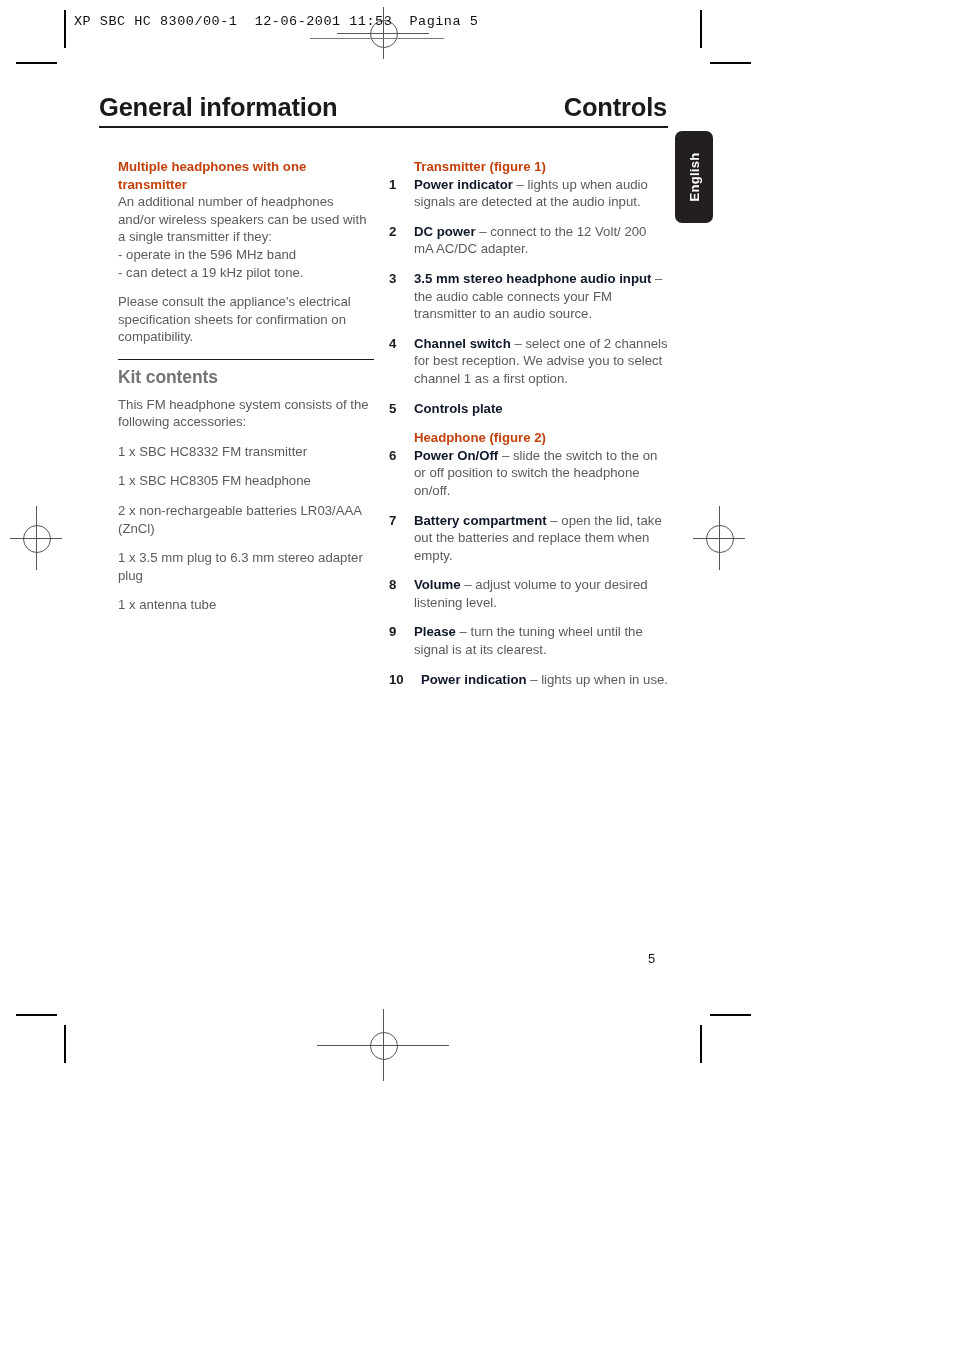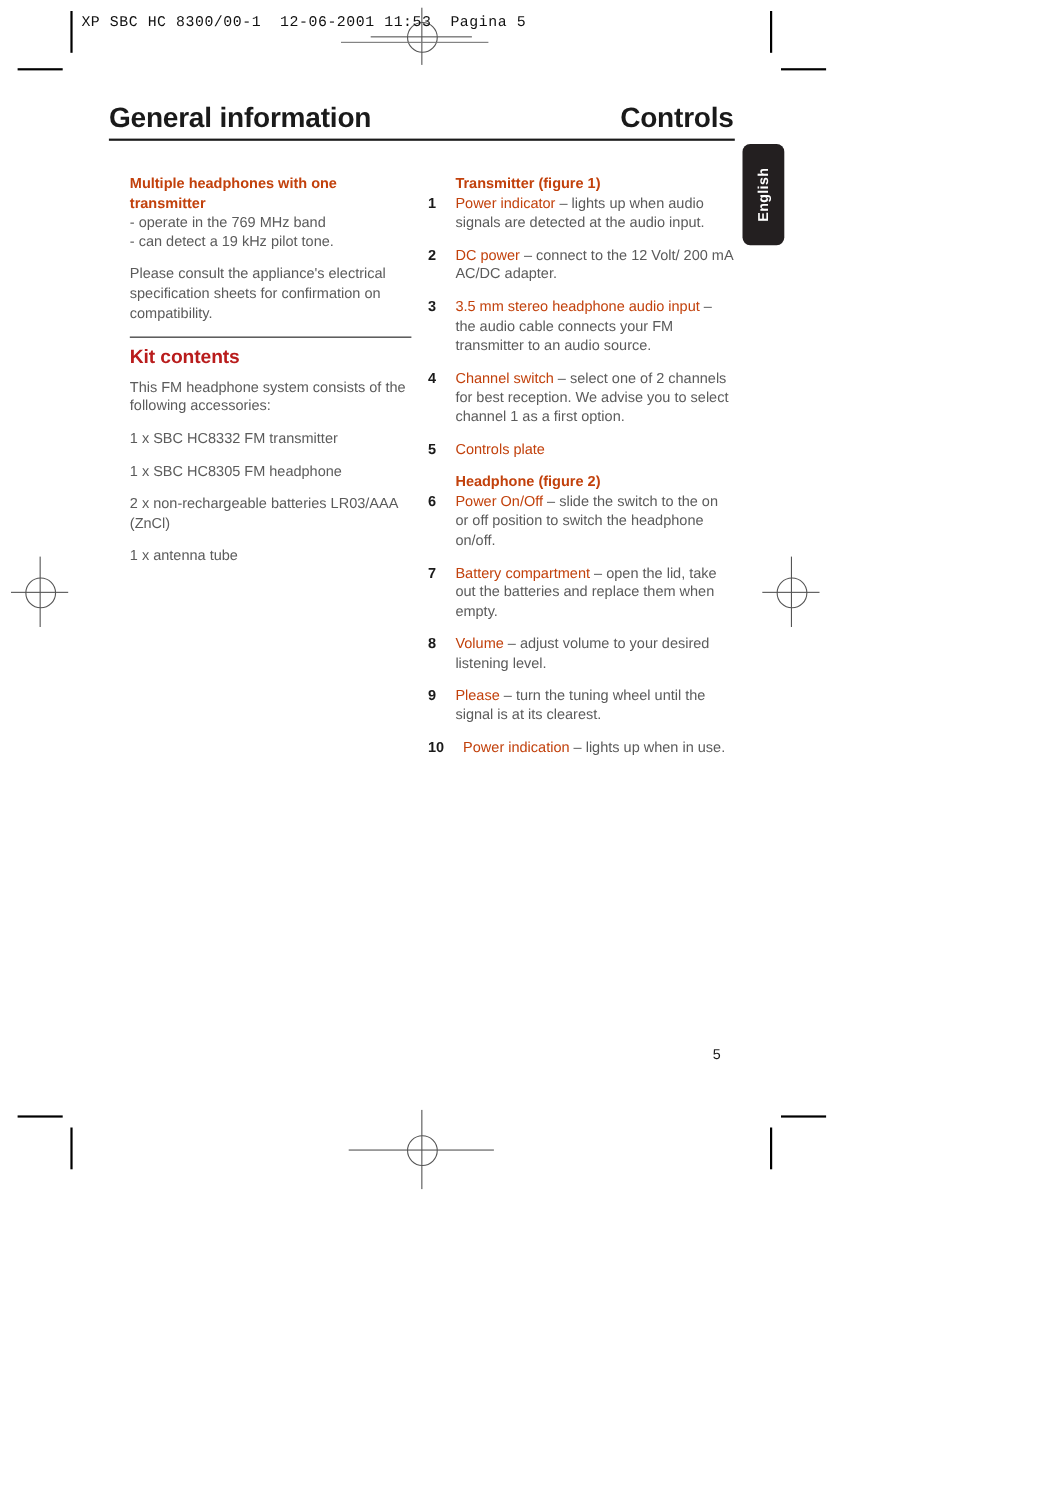--- a/index.html
+++ b/index.html
@@ -120,27 +120,27 @@
     font-size: 13.2px;
     line-height: 17.6px;
     color: #5b5b5b;
   }
   .col-left  { left: 118px; width: 256px; }
   .col-right { left: 389px; width: 279px; }
 
   .col p { margin: 0 0 12px 0; }
   .col p.tight { margin-bottom: 0; }
 
-  b, strong { color: #c2410c; font-weight: normal; }
+  b, strong { color: #0f172a; font-weight: bold; }
 
   h2.section {
     margin: 0 0 9px 0;
     font-size: 17.5px;
     font-weight: bold;
-    color: #b91c1c;
+    color: #737373;
     letter-spacing: -0.1px;
   }
   .section-rule {
     height: 0;
     border-top: 1.4px solid #1a1a1a;
     margin: 13px 0 9px 0;
   }
 
   h3.sub {
     margin: 0;
@@ -224,30 +224,32 @@
   <div class="title-rule"></div>
 
   <div class="lang-tab">
     <span>English</span>
   </div>
 
   <div class="col col-left">
 
     <h3 class="sub">Multiple headphones with one</h3>
     <h3 class="sub">transmitter</h3>
-    <p class="tight">- operate in the 769 MHz band</p>
+    <p class="tight">An additional number of headphones and/or wireless speakers can be used with a single transmitter if they:</p>
+    <p class="tight">- operate in the 596 MHz band</p>
     <p>- can detect a 19 kHz pilot tone.</p>
     <p>Please consult the appliance's electrical specification sheets for confirmation on compatibility.</p>
 
     <div class="section-rule"></div>
     <h2 class="section">Kit contents</h2>
     <p>This FM headphone system consists of the following accessories:</p>
     <p>1 x SBC HC8332 FM transmitter</p>
     <p>1 x SBC HC8305 FM headphone</p>
     <p>2 x non-rechargeable batteries LR03/AAA (ZnCl)</p>
+    <p>1 x 3.5 mm plug to 6.3 mm stereo adapter plug</p>
     <p>1 x antenna tube</p>
   </div>
 
   <div class="col col-right">
 
     <div class="num-item group-head">
       <h3 class="sub">Transmitter (figure 1)</h3>
     </div>
 
     <div class="num-item">

